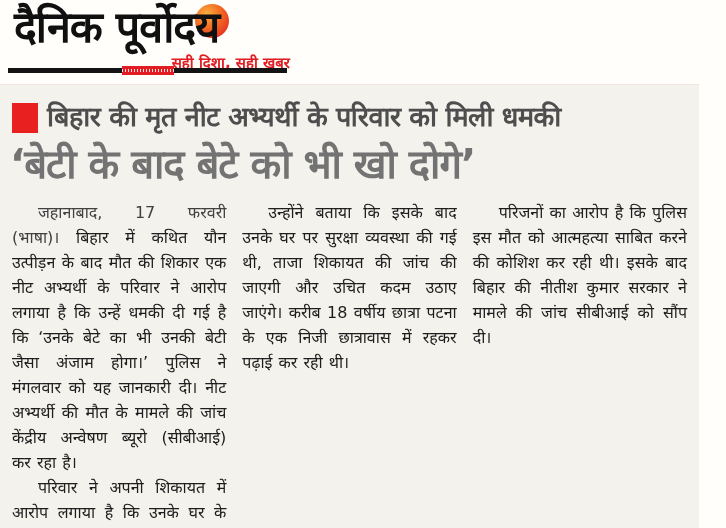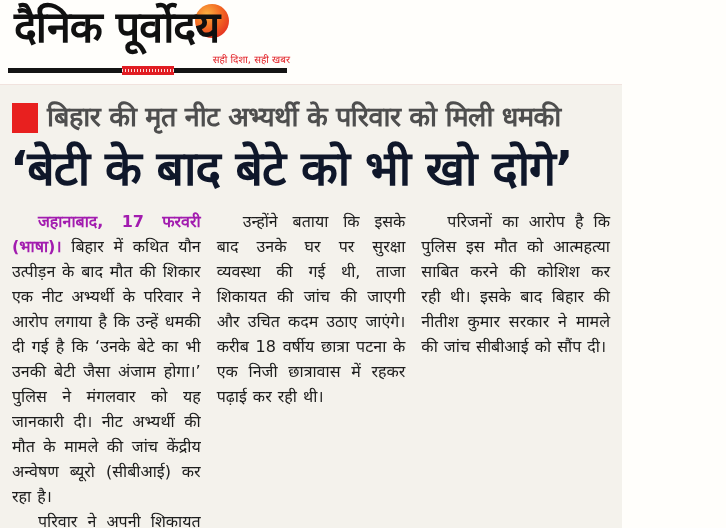--- a/index.html
+++ b/index.html
@@ -18,58 +18,58 @@
     position:absolute;right:-10px;top:-2px;width:34px;height:34px;border-radius:50%;
     background:radial-gradient(circle at 35% 30%, #fbb040 0%, #f26722 45%, #e53222 80%);
     z-index:0;
   }
   .logo-text{
     position:relative;z-index:1;
     font-size:43px;font-weight:bold;color:#101010;letter-spacing:-1px;
   }
   .tagline{
     position:absolute;left:160px;top:52px;width:130px;text-align:right;
-    font-size:10px;font-weight:normal;color:#e11d23;
+    font-size:15px;font-weight:bold;color:#e11d23;
   }
   .masthead-rule{
     position:absolute;left:8px;top:68px;width:279px;height:5px;background:#141414;
   }
   .masthead-badge{
     position:absolute;left:122px;top:66px;width:52px;height:9px;background:#e11d23;
     background-image:repeating-linear-gradient(90deg, rgba(255,255,255,.85) 0 1px, rgba(255,255,255,0) 1px 3px);
     background-size:100% 3px;background-position:0 3px;background-repeat:no-repeat;
   }
 
   
   .article{
-    position:absolute;left:0;top:84px;width:622px;height:444px;
+    position:absolute;left:0;top:84px;width:699px;height:444px;
     background:#f4f2ec;border-top:1px solid #f1e3de;
     padding:16px 8px 0 8px;box-sizing:border-box;overflow:hidden;
   }
   .kicker-row{display:flex;align-items:flex-start;gap:9px;margin-left:4px;}
   .kicker-bullet{flex:0 0 auto;width:26px;height:30px;background:#e8201f;margin-top:2px;}
   .kicker-text{
     font-size:27px;font-weight:bold;color:#4e4e4e;line-height:1.15;
     letter-spacing:-0.5px;white-space:nowrap;
   }
   .headline{
     margin:9px 0 2px 2px;
-    font-size:48px;font-weight:bold;color:#0f172a;line-height:1.1;
+    font-size:40px;font-weight:bold;color:#737373;line-height:1.1;
     letter-spacing:-1px;white-space:nowrap;
   }
 
   
   .columns{display:flex;gap:16px;margin-top:14px;padding:0 4px;}
   .col{flex:1 1 0;min-width:0;}
   .col p{
     margin:0;font-size:16px;line-height:25px;color:#1d1d1d;
     text-align:justify;text-justify:inter-word;word-spacing:1px;
   }
   .col p.indent{text-indent:26px;}
-  .dateline{font-weight:bold;color:#a21caf;}
+  .dateline{font-weight:normal;color:#404040;}
 </style>
 </head>
 <body>
 
 <div class="page">
 
   <header class="masthead">
     <div class="logo-wrap">
       <span class="logo-ball"></span>
       <span class="logo-text">दैनिक पूर्वोदय</span>

